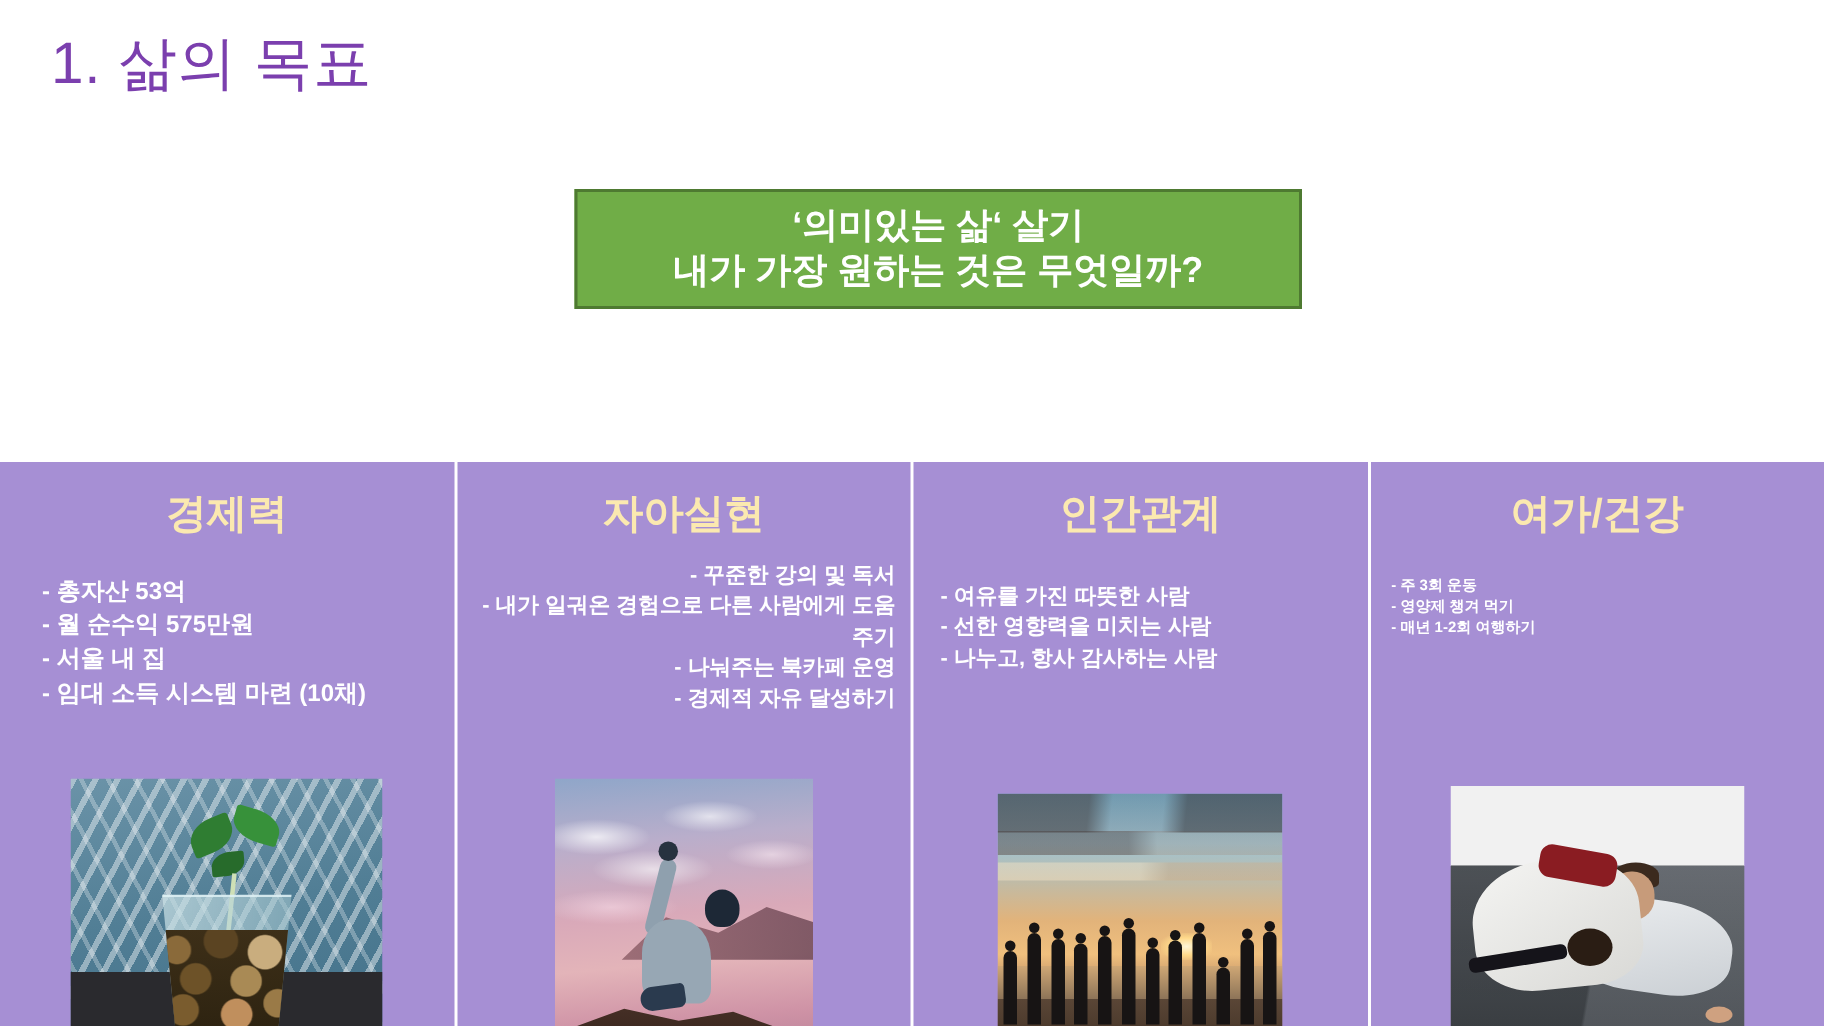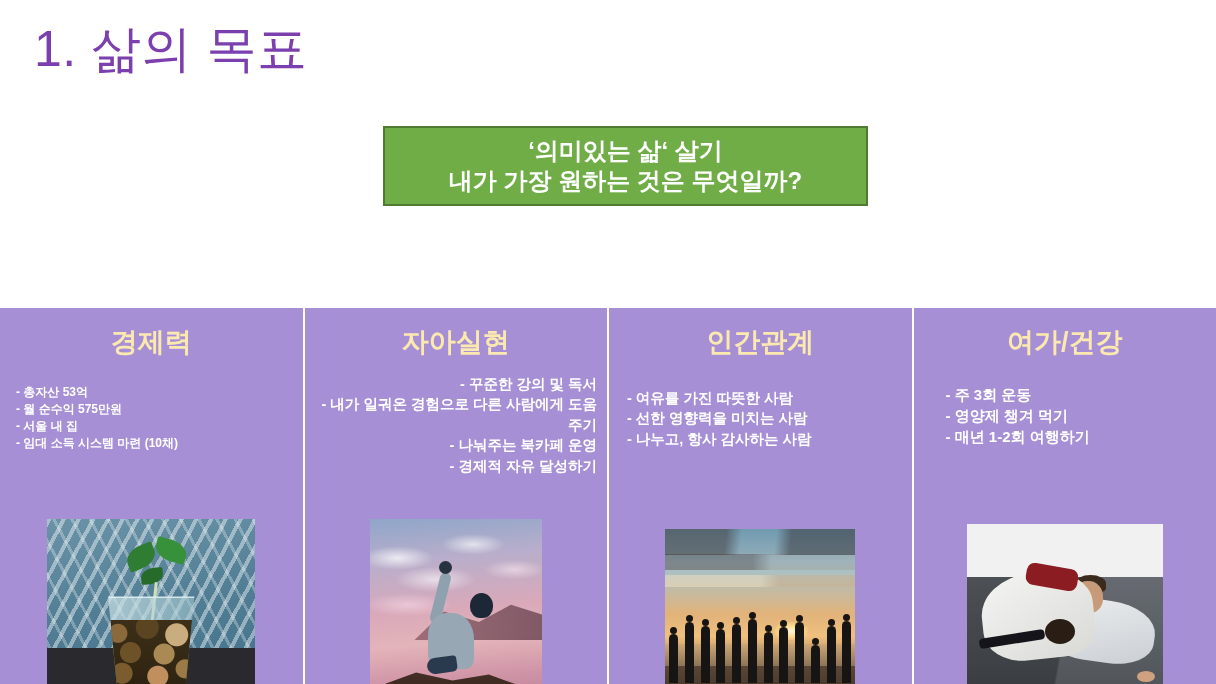--- a/index.html
+++ b/index.html
@@ -13,21 +13,21 @@
     overflow: hidden;
     font-family: "Liberation Sans", "DejaVu Sans", sans-serif;
     position: relative;
   }
 
   
   .slide-title {
     position: absolute;
     left: 34px;
     top: 22px;
-    font-size: 50px;
+    font-size: 39px;
     font-weight: 400;
     color: #7b3fae;
     letter-spacing: 0.5px;
     line-height: 1.1;
     white-space: nowrap;
   }
 
   
   .banner {
     position: absolute;
@@ -89,24 +89,24 @@
     padding: 0 10px 0 20px;
     color: #ffffff;
     font-size: 14.5px;
     font-weight: bold;
     line-height: 1.42;
   }
   .bullet {
     white-space: normal;
   }
   
-  .col-1 .col-bullets { padding-left: 16px; font-size: 12px; margin-top: 26px; }
+  .col-1 .col-bullets { padding-left: 28px; font-size: 16px; margin-top: 26px; }
   .col-2 .col-bullets { padding-left: 14px; font-size: 14.5px; margin-top: 16px; text-align: right; }
   .col-3 .col-bullets { padding-left: 18px; font-size: 14.5px; margin-top: 30px; }
-  .col-4 .col-bullets { padding-left: 32px; font-size: 15px; margin-top: 26px; }
+  .col-4 .col-bullets { padding-left: 14px; font-size: 10px; margin-top: 26px; }
 
   .col-photo {
     position: absolute;
     bottom: 10px;
     left: 50%;
     transform: translateX(-50%);
     overflow: hidden;
   }
 
   

